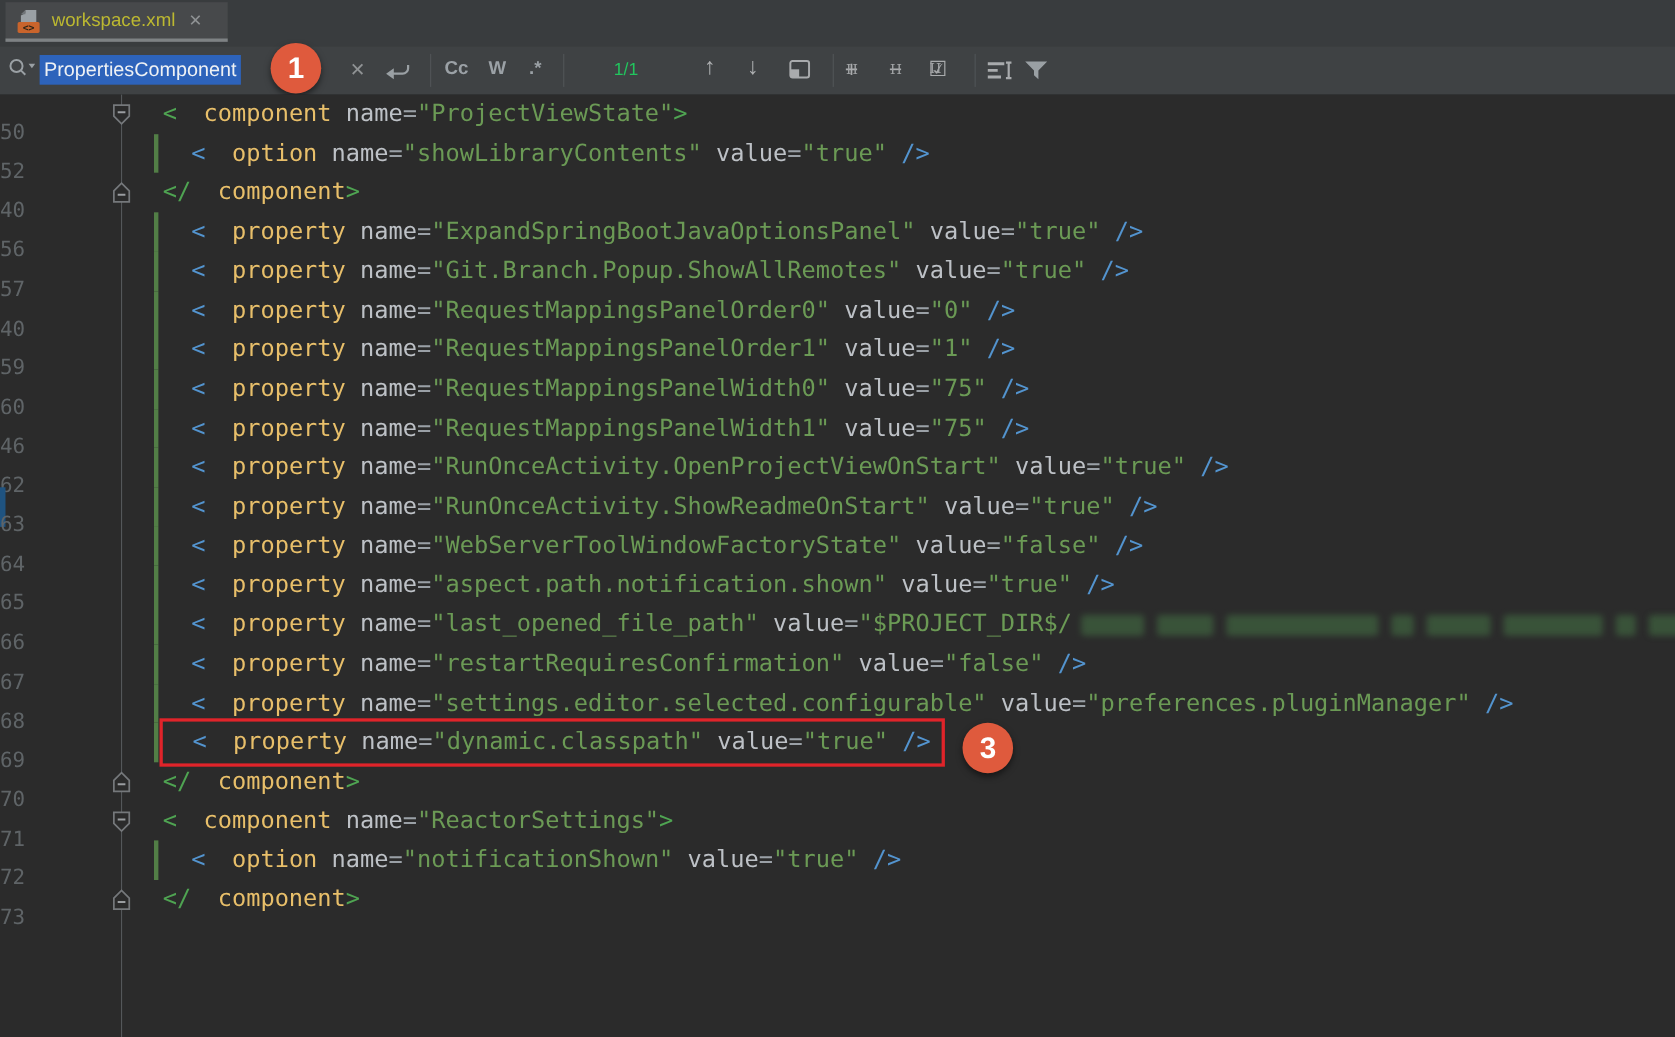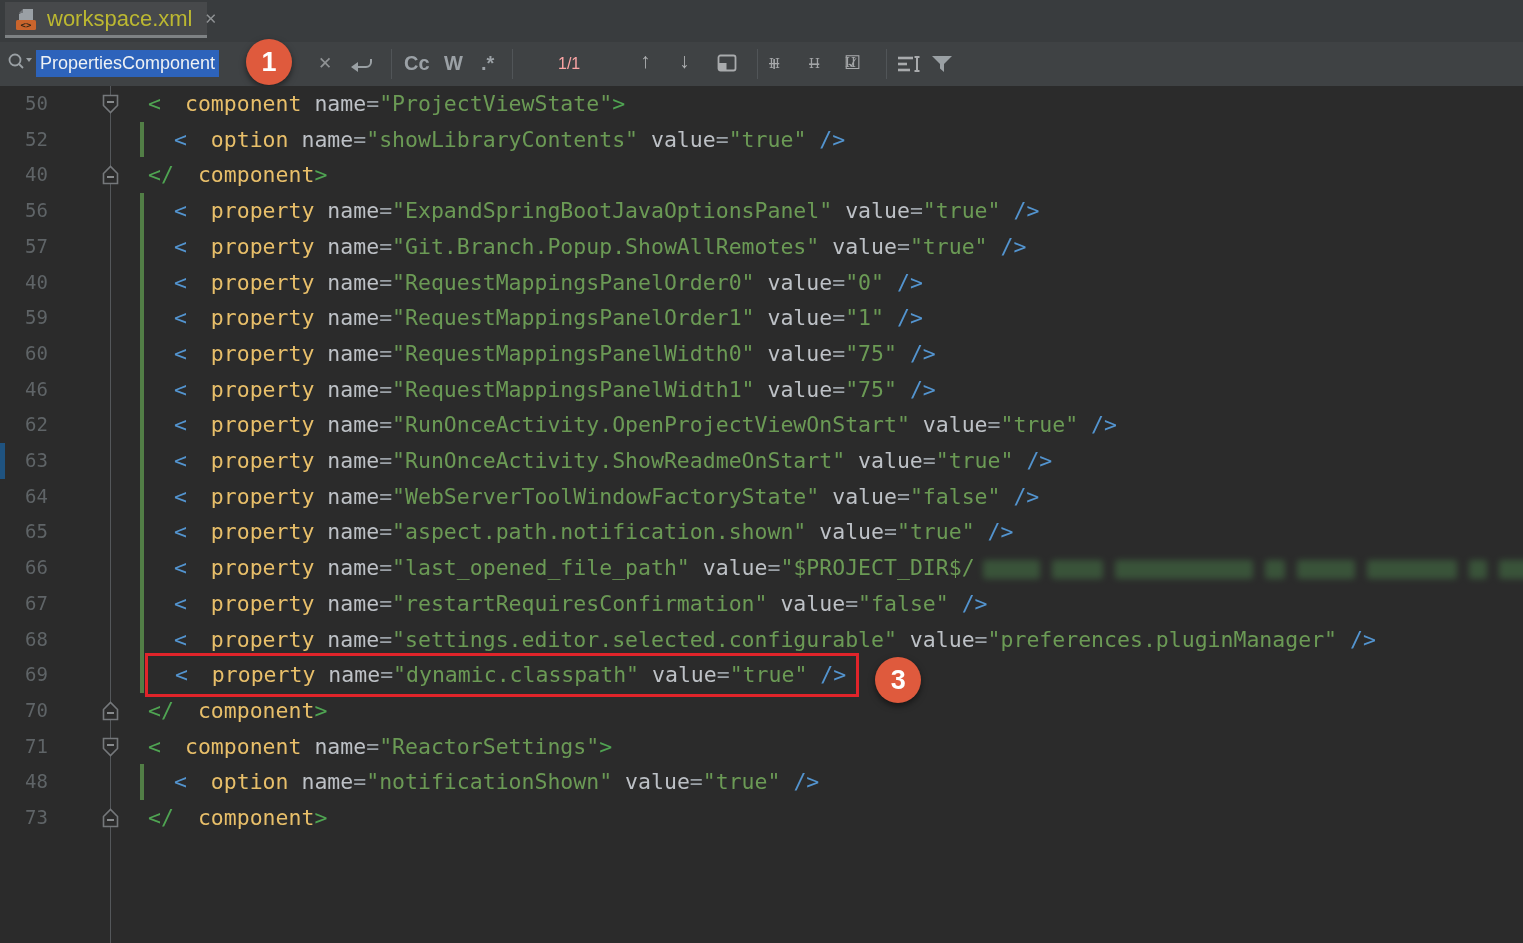--- a/index.html
+++ b/index.html
@@ -3,49 +3,49 @@
 <meta charset="utf-8">
 <style>
   html,body{margin:0;padding:0;background:#1e1e1e;}
   .app{position:relative;width:1523px;height:943px;background:#2b2b2b;overflow:hidden;
        font-family:"Liberation Sans",sans-serif;-webkit-font-smoothing:antialiased;}
 
   
   .tabbar{position:absolute;left:0;top:0;width:100%;height:42px;background:#393c3e;border-bottom:1px solid #2c2d2e;}
   .tab{position:absolute;left:5px;top:2px;height:36px;width:202px;background:#47494b;
        border-bottom:3px solid #7e8284;display:flex;align-items:center;box-sizing:border-box;}
-  .tab-title{color:#bcb831;font-size:22px;margin-left:8px;}
+  .tab-title{color:#bcb831;font-size:17px;margin-left:8px;}
   .tab-close{color:#8f9294;font-size:15px;margin-left:12px;cursor:pointer;}
   .tab-icon{margin-left:8px;width:26px;height:26px;position:relative;flex:none;}
 
   
   .findbar{position:absolute;left:0;top:42px;width:100%;height:44px;background:#3f4244;border-bottom:1px solid #292a2b;}
   .findbar *{position:absolute;}
   .query{left:36px;top:8px;background:#2d63bb;color:#eef1f4;font-size:18px;line-height:27px;padding:0 4px;white-space:pre;}
   .fsep{width:1px;height:30px;background:#515558;top:7px;}
-  .ftoggle{top:10px;color:#9ba1a6;font-weight:bold;font-size:20px;cursor:pointer;}
-  .fcounter{top:13px;color:#fca5a5;font-size:16px;}
+  .ftoggle{top:10px;color:#9ba1a6;font-weight:bold;font-size:17px;cursor:pointer;}
+  .fcounter{top:13px;color:#22c55e;font-size:16px;}
   .farrow{top:7px;color:#aeb0b2;font-size:21px;cursor:pointer;}
   .fx{left:318px;top:11px;color:#8f9294;font-size:17px;cursor:pointer;}
   .ico-duo{top:10px;color:#a9abad;cursor:pointer;white-space:nowrap;}
   .ico-duo .big{font-size:21px;}
   .ico-duo .chk{font-size:19px;}
   .ico-duo .rom{font-family:"DejaVu Serif",serif;font-size:12.5px;letter-spacing:1px;position:relative;top:2px;left:1px;color:#a2a4a6;}
 
   
   .badge{display:inline-flex;align-items:center;justify-content:center;width:46px;height:46px;border-radius:50%;
          background:#df5a3d;color:#fff;font:bold 27px "Liberation Sans",sans-serif;
          box-shadow:0 3px 6px rgba(0,0,0,.5);vertical-align:middle;}
   .badge.inline{margin-left:16px;}
 
   
   .editor{position:absolute;left:0;top:86px;width:100%;height:857px;background:#2b2b2b;}
   .foldline{position:absolute;left:110px;top:0;bottom:0;width:1px;background:#54575a;}
   .row{position:relative;height:35.71px;}
-  .ln{position:absolute;left:0;top:0;width:48px;text-align:right;color:#5f6467;
+  .ln{position:absolute;left:0;top:17px;width:48px;text-align:left;color:#5f6467;
       font:19px/35.71px "DejaVu Sans Mono",monospace;}
   .ln.active{color:#a4a7aa;}
   .stripe{position:absolute;left:0;top:0;width:5px;height:100%;background:#1f5380;}
   .vcs{position:absolute;left:140px;top:0;width:4px;height:100%;background:#527e46;}
   .fold{position:absolute;left:102px;top:8px;width:17px;height:20px;}
   .code{position:absolute;left:0;top:0;right:0;padding-left:148px;white-space:pre;
         font:21.5px/35.71px "DejaVu Sans Mono",monospace;color:#a9b7c6;}
   .t-tag{color:#e8bf6a;margin-left:24px;}
   .t-attr{color:#bdc1c6;}
   .t-eq{color:#9aa0a6;}
@@ -235,21 +235,21 @@
         </div>
         <div class="row">
           <div class="ln">71</div>
           <div class="fold"><svg width="17" height="20" viewBox="0 0 17 20">
               <path d="M1.5 1.5 h14 v10 l-7 7 -7 -7 z" fill="#2b2b2b" stroke="#75787b" stroke-width="1.6"></path>
               <path d="M5 8 h7" stroke="#9a9da0" stroke-width="1.7"></path>
             </svg></div>
           <div class="code"><span class="t-gb">&lt;</span><span class="t-tag">component</span><span class="t-attr"> name</span><span class="t-eq">=</span><span class="t-str">"ReactorSettings"</span><span class="t-gb">&gt;</span></div>
         </div>
         <div class="row">
-          <div class="ln">48</div>
+          <div class="ln">72</div>
           <div class="vcs"></div>
           <div class="code"><span>&nbsp;&nbsp;</span><span class="t-bb">&lt;</span><span class="t-tag">option</span><span class="t-attr"> name</span><span class="t-eq">=</span><span class="t-str">"notificationShown"</span><span class="t-attr"> value</span><span class="t-eq">=</span><span class="t-str">"true"</span><span class="t-bb"> /&gt;</span></div>
         </div>
         <div class="row">
           <div class="ln">73</div>
           <div class="fold"><svg width="17" height="20" viewBox="0 0 17 20">
               <path d="M1.5 18.5 h14 v-10 l-7 -7 -7 7 z" fill="#2b2b2b" stroke="#75787b" stroke-width="1.6"></path>
               <path d="M5 12 h7" stroke="#9a9da0" stroke-width="1.7"></path>
             </svg></div>
           <div class="code"><span class="t-gb">&lt;/</span><span class="t-tag">component</span><span class="t-gb">&gt;</span></div>

